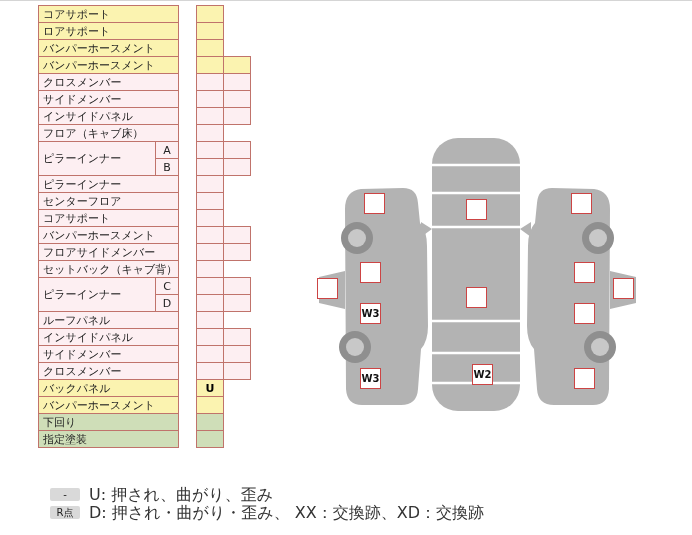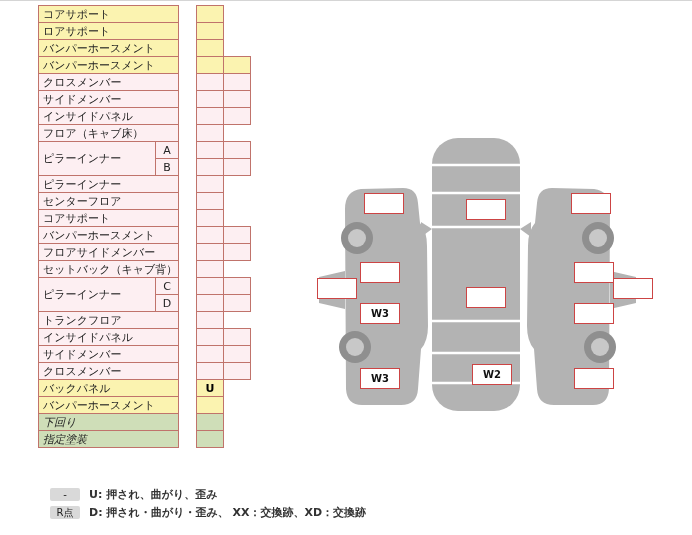--- a/index.html
+++ b/index.html
@@ -31,34 +31,34 @@
     overflow: hidden;
     white-space: nowrap;
   }
   #parts-table td.lbl  { border: 1px solid var(--bd); padding-left: 4px; }
   #parts-table td.sub  { border: 1px solid var(--bd); text-align: center; }
   #parts-table td.cell { border: 1px solid var(--bd); text-align: center; }
   #parts-table td.cell.mark { font-weight: bold; color: #000; }
   #parts-table td.spacer, #parts-table td.blank { border: none; background: transparent; }
   .yellow { background: var(--yellow); }
   .pink   { background: var(--pink); }
-  .green  { background: var(--green); font-style: italic; }
+  .green  { background: var(--green); }
 
   
   #car-diagram {
     position: absolute;
     left: 305px;
     top: 130px;
     width: 345px;
     height: 290px;
   }
   #car-diagram svg { position: absolute; left: 0; top: 0; }
   .check-square {
     position: absolute;
-    width: 40px;
+    width: 21px;
     height: 21px;
     background: #fff;
     border: 1.5px solid var(--red);
     display: flex;
     align-items: center;
     justify-content: center;
     font-size: 10px;
     font-weight: bold;
     color: #111;
   }
@@ -73,21 +73,21 @@
     margin-top: 1px;
     margin-right: 9px;
     background: var(--graybox);
     border-radius: 2px;
     font-size: 10px;
     line-height: 13px;
     text-align: center;
     color: #222;
     flex: 0 0 auto;
   }
-  .legend-text { font-size: 11px; line-height: 15px; color: #333; font-weight: bold; }
+  .legend-text { font-size: 16px; line-height: 15px; color: #333; }
 </style>
 </head>
 <body>
 
 <div id="page">
 
   <table id="parts-table">
     <colgroup>
       <col style="width:117px">
       <col style="width:23px">
@@ -200,21 +200,21 @@
           <td class="cell pink"></td>
           <td class="cell pink"></td>
         </tr>
         <tr>
           <td class="sub pink">D</td>
           <td class="spacer"></td>
           <td class="cell pink"></td>
           <td class="cell pink"></td>
         </tr>
         <tr>
-          <td class="lbl pink" colspan="2">トランクフロア</td>
+          <td class="lbl pink" colspan="2">ルーフパネル</td>
           <td class="spacer"></td>
           <td class="cell pink"></td>
           <td class="blank"></td>
         </tr>
         <tr>
           <td class="lbl pink" colspan="2">インサイドパネル</td>
           <td class="spacer"></td>
           <td class="cell pink"></td>
           <td class="cell pink"></td>
         </tr>

